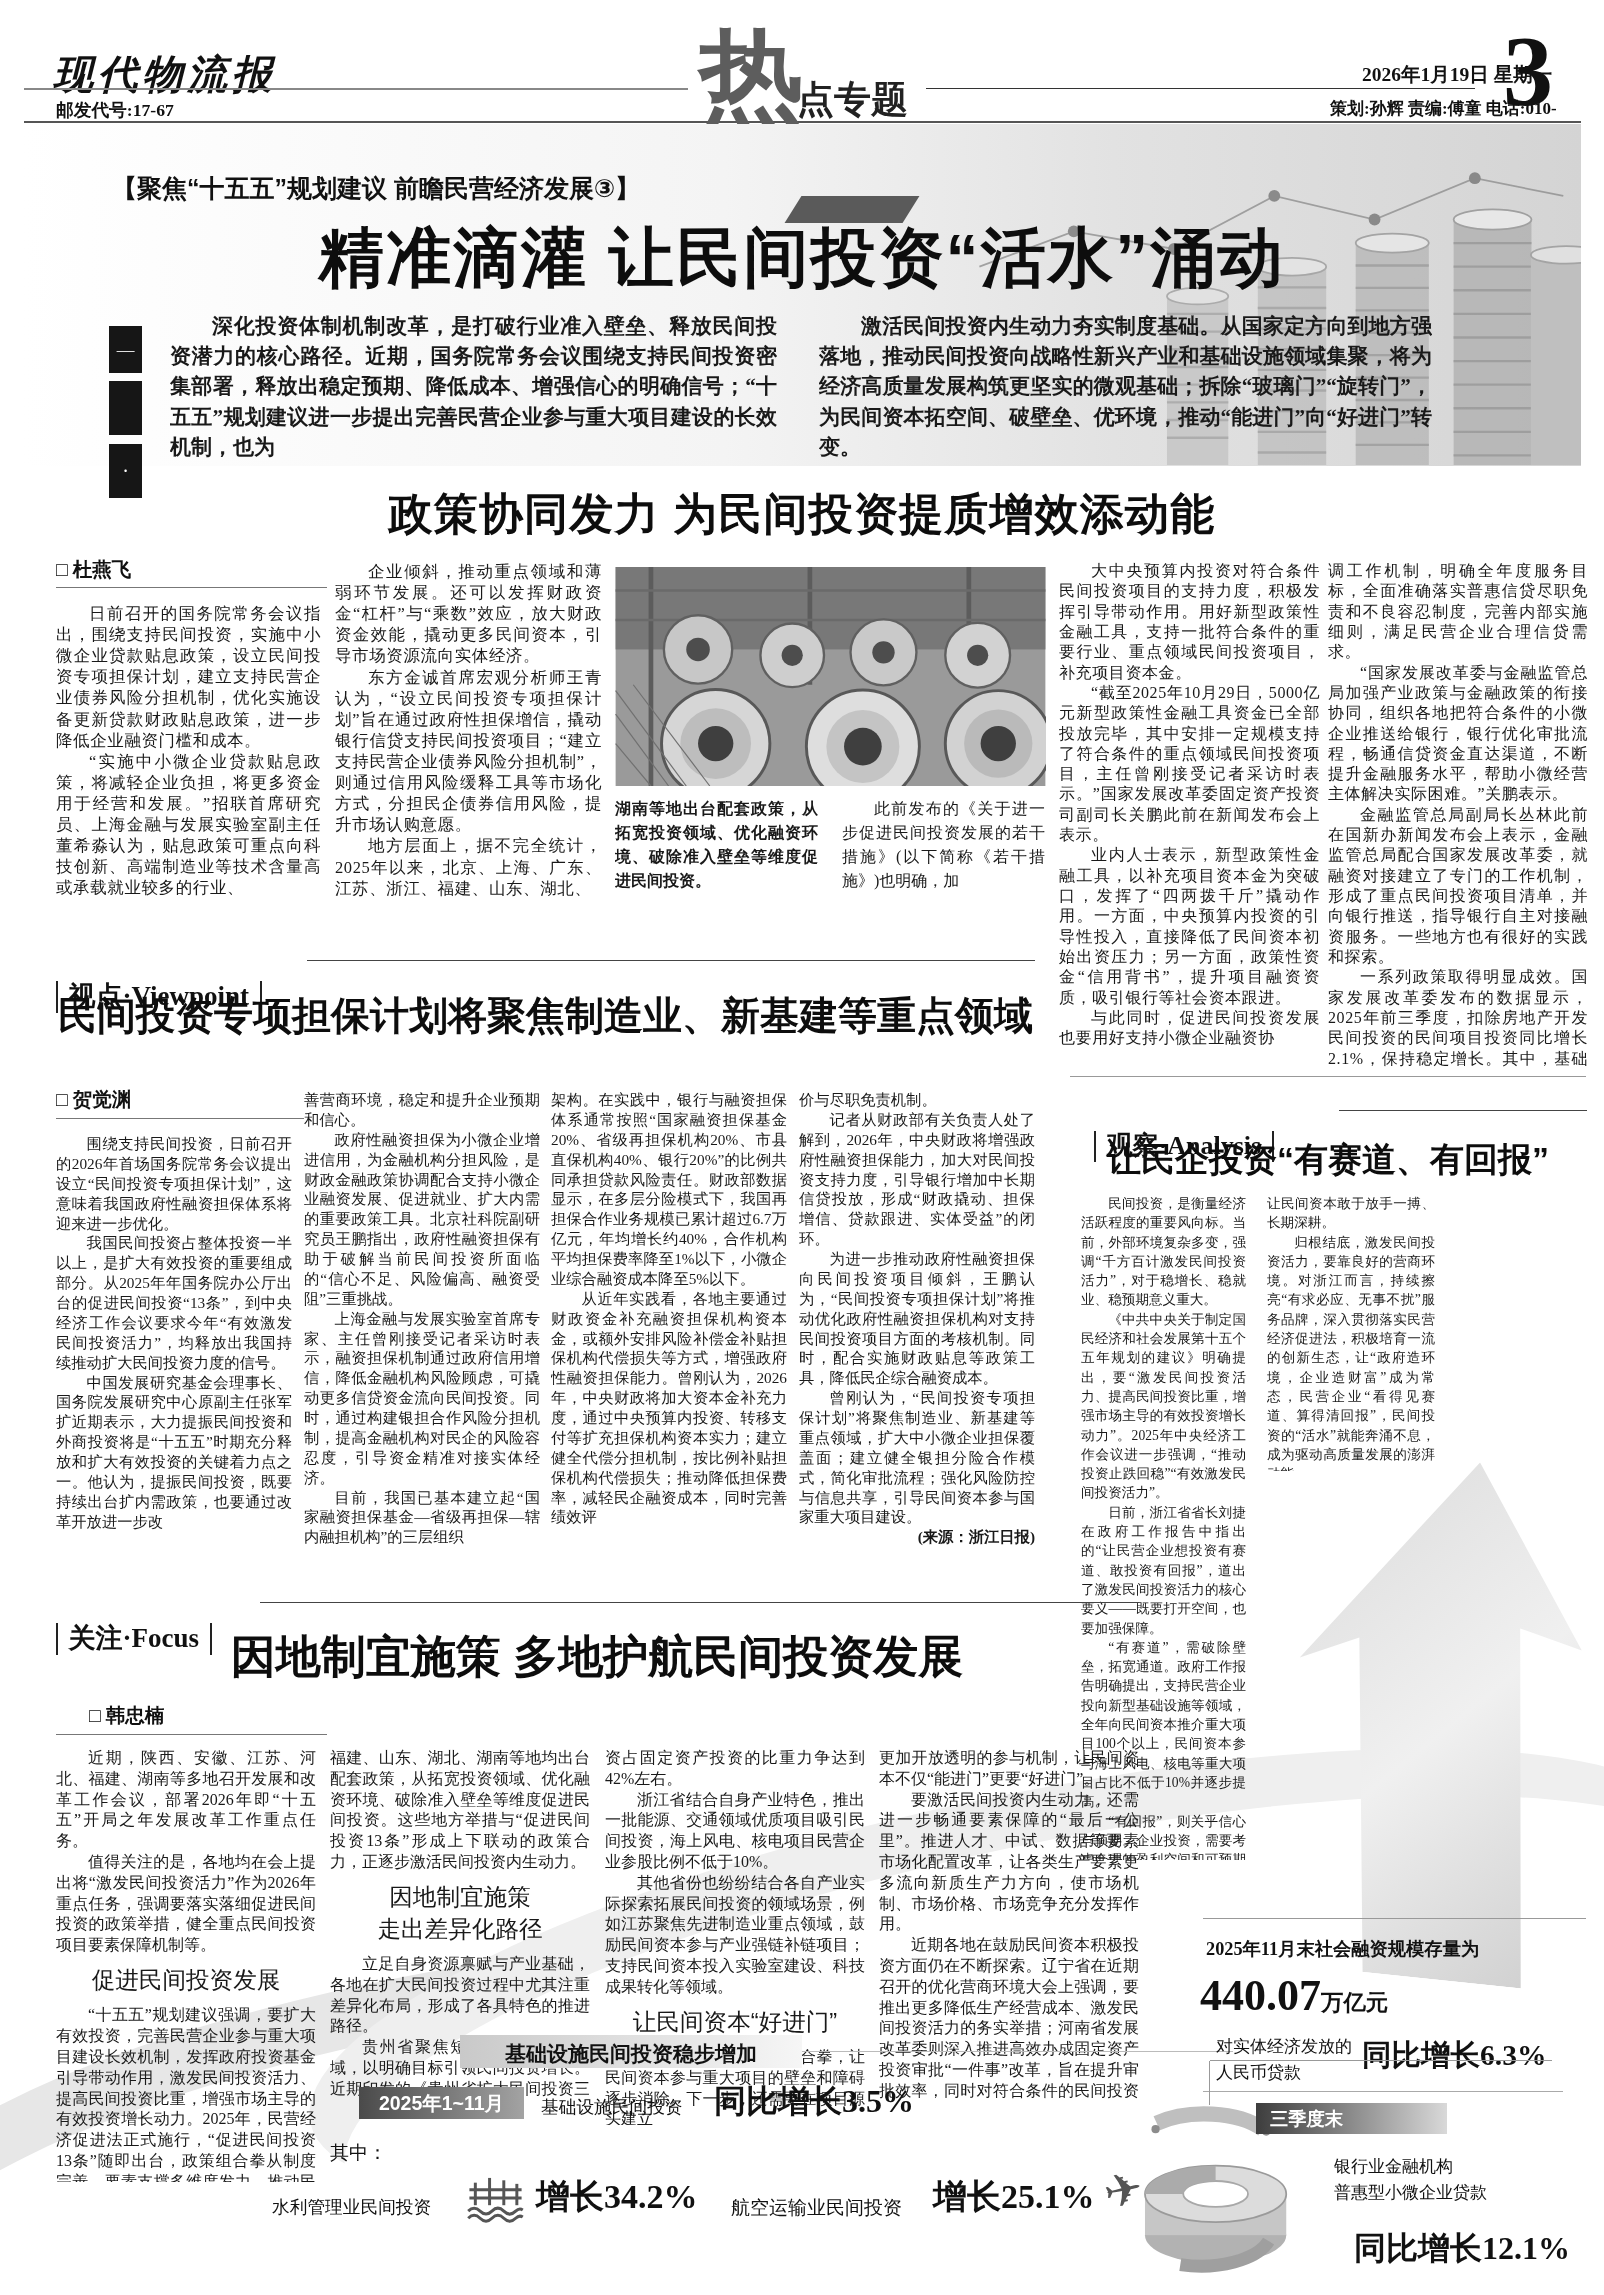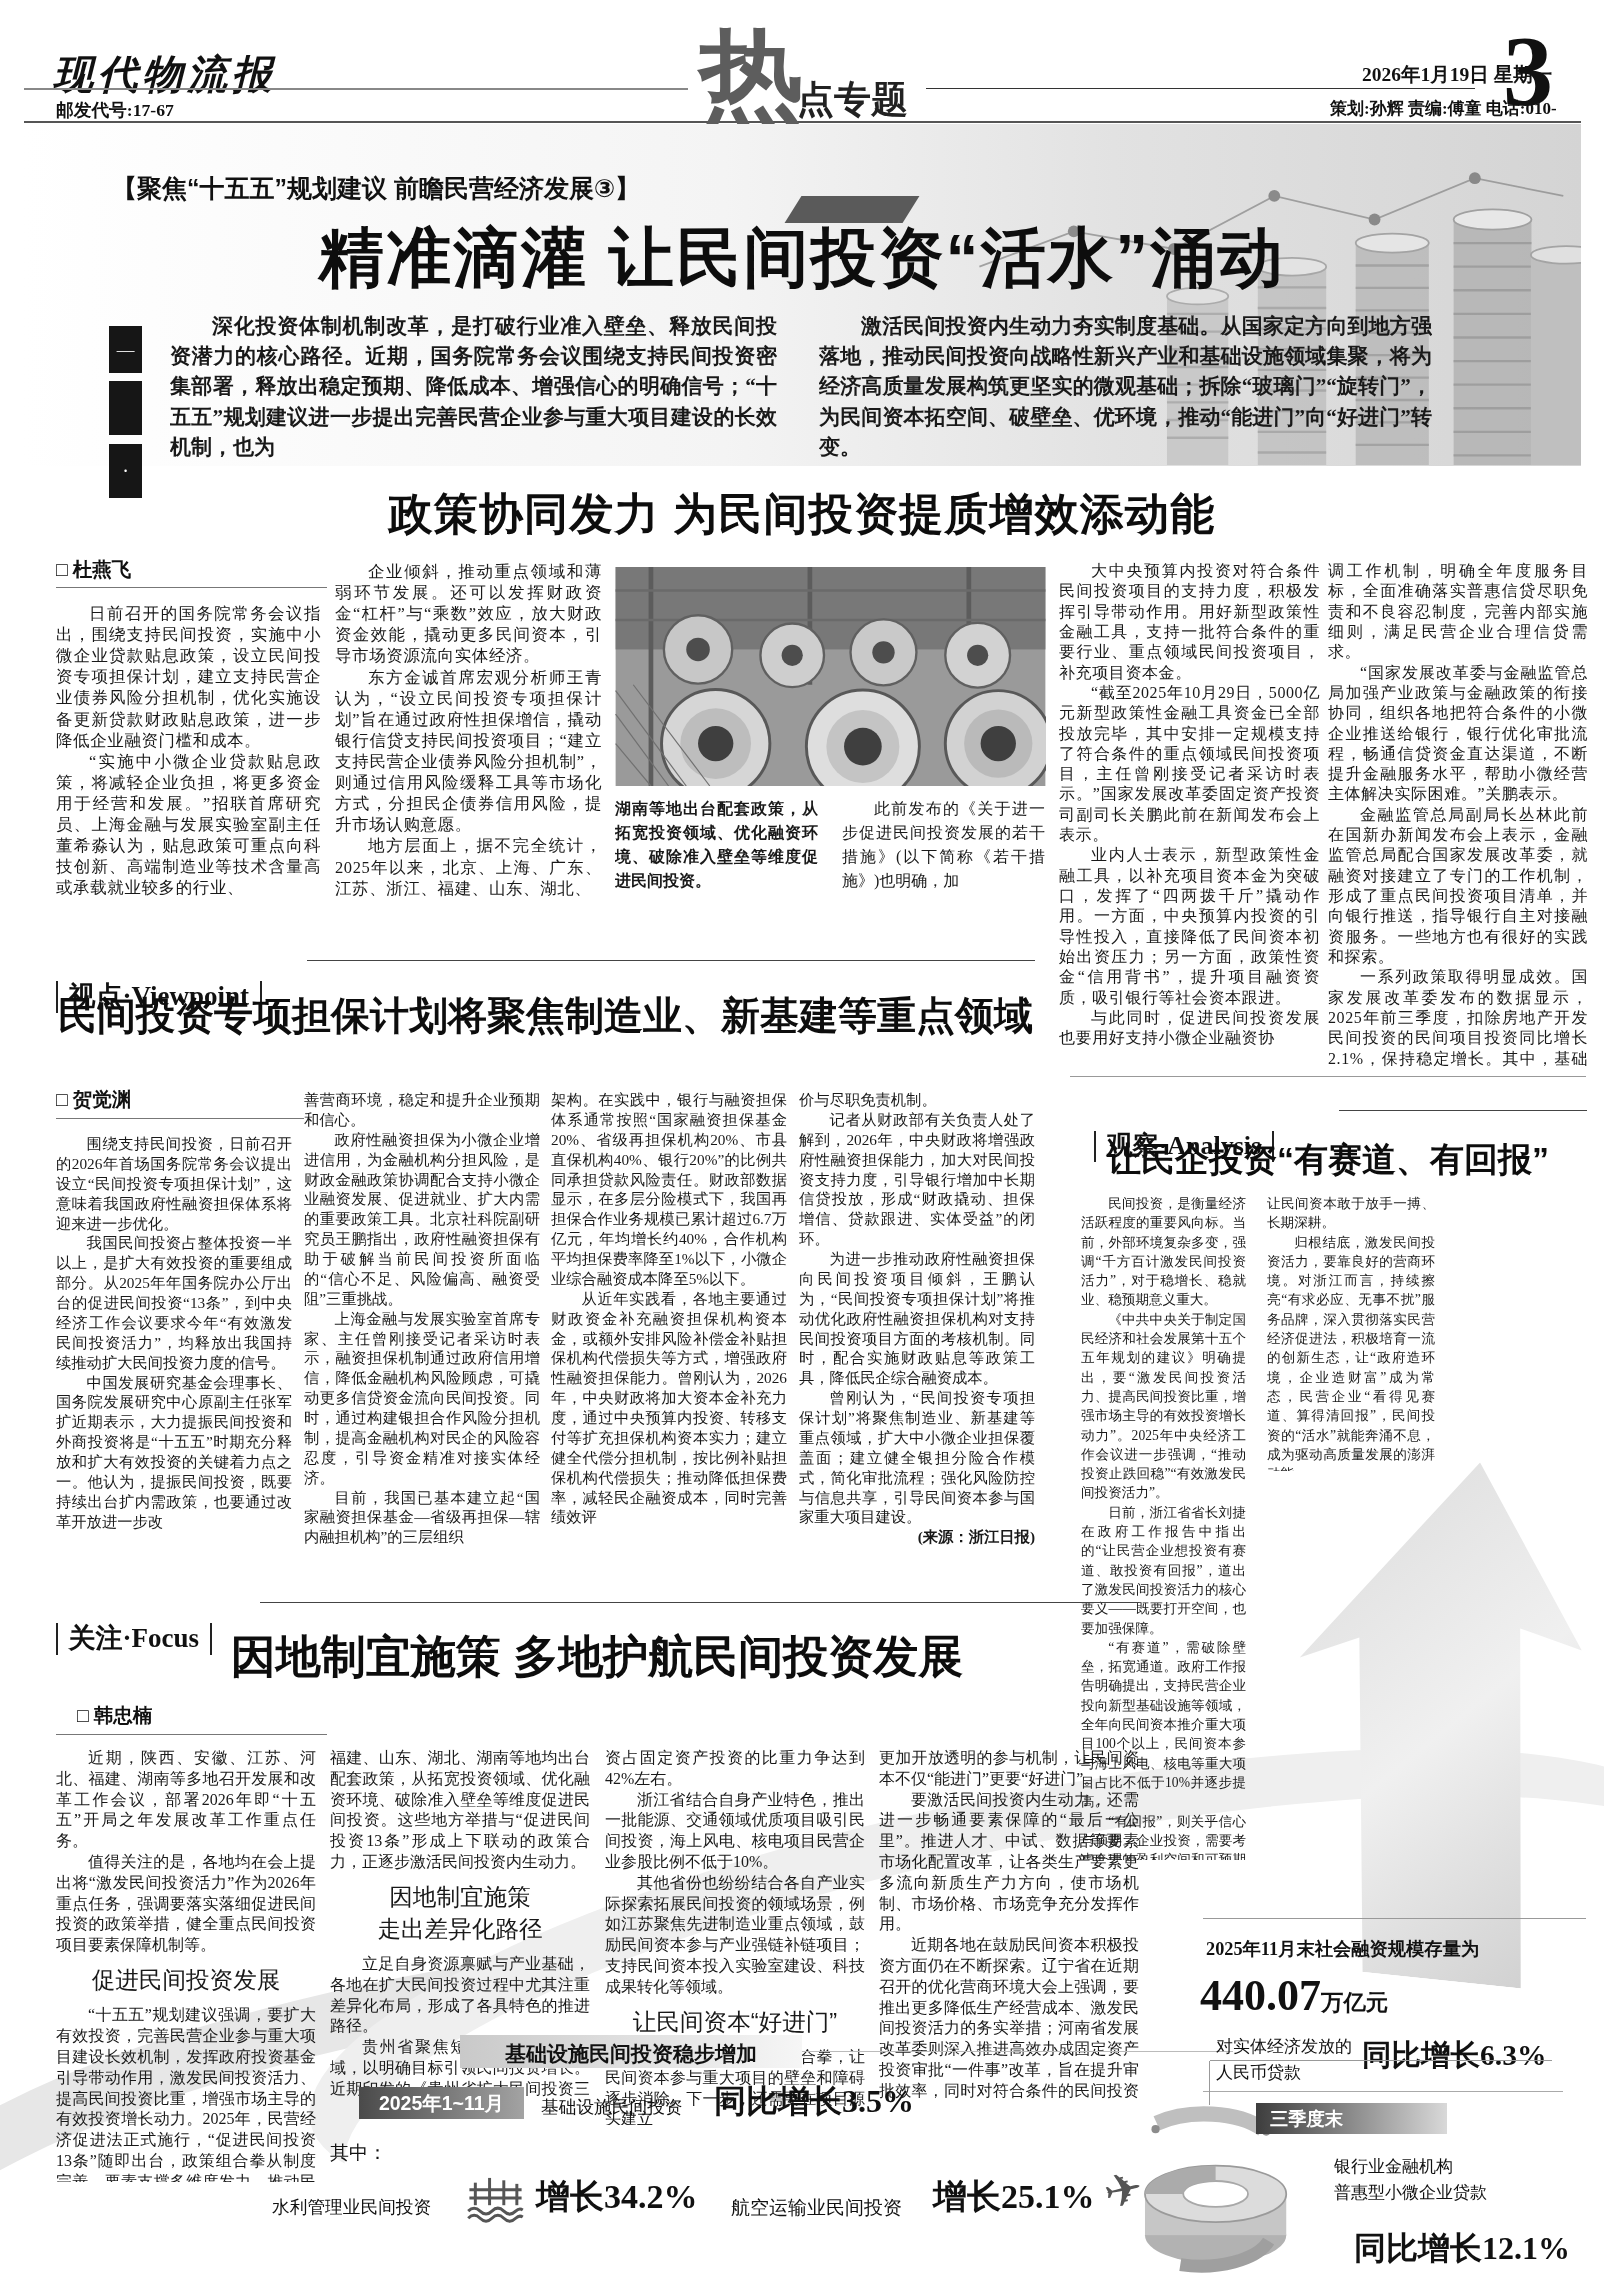--- a/index.html
+++ b/index.html
@@ -281,21 +281,21 @@
   <div class="deco" style="left:1256px;top:1457px;width:318px;height:519px;z-index:1;
               background:linear-gradient(135deg,#d9d9d9 0%,#f0f0f0 55%,#cfcfcf 100%);
               clip-path:polygon(62% 0, 100% 34%, 80% 31%, 92% 100%, 42% 100%, 30% 36%, 12% 41%);
               transform:rotate(6deg);"></div>
 
   <div class="seclabel" style="left:56px;top:1584px;z-index:2;">关注·Focus</div>
   <div class="rule" style="left:260px;top:1602px;width:879px;height:1.2px;background:#444;z-index:2;"></div>
 
   <div class="headline" style="left:56px;top:1627px;width:1082px;font-size:45px;z-index:2;">因地制宜施策  多地护航民间投资发展</div>
 
-  <div class="byline" style="left:48px;top:1702px;z-index:2;padding-left:29px;">□ 韩忠楠</div>
+  <div class="byline" style="left:60px;top:1702px;z-index:2;padding-left:29px;">□ 韩忠楠</div>
   <div class="byrule" style="left:56px;top:1734px;width:271px;z-index:2;"></div>
 
   <div class="col" style="left:56px;top:1748px;width:260px;height:434px;font-size:16px;line-height:1.3;z-index:2;">
     <p>近期，陕西、安徽、江苏、河北、福建、湖南等多地召开发展和改革工作会议，部署2026年即“十五五”开局之年发展改革工作重点任务。</p>
     <p>值得关注的是，各地均在会上提出将“激发民间投资活力”作为2026年重点任务，强调要落实落细促进民间投资的政策举措，健全重点民间投资项目要素保障机制等。</p>
     <p class="subhead" style="font-size:23.6px;">促进民间投资发展</p>
     <p>“十五五”规划建议强调，要扩大有效投资，完善民营企业参与重大项目建设长效机制，发挥政府投资基金引导带动作用，激发民间投资活力、提高民间投资比重，增强市场主导的有效投资增长动力。2025年，民营经济促进法正式施行，“促进民间投资13条”随即出台，政策组合拳从制度完善、要素支撑多维度发力，推动民营经济向新、向优发展。</p>
 
   </div>
 

